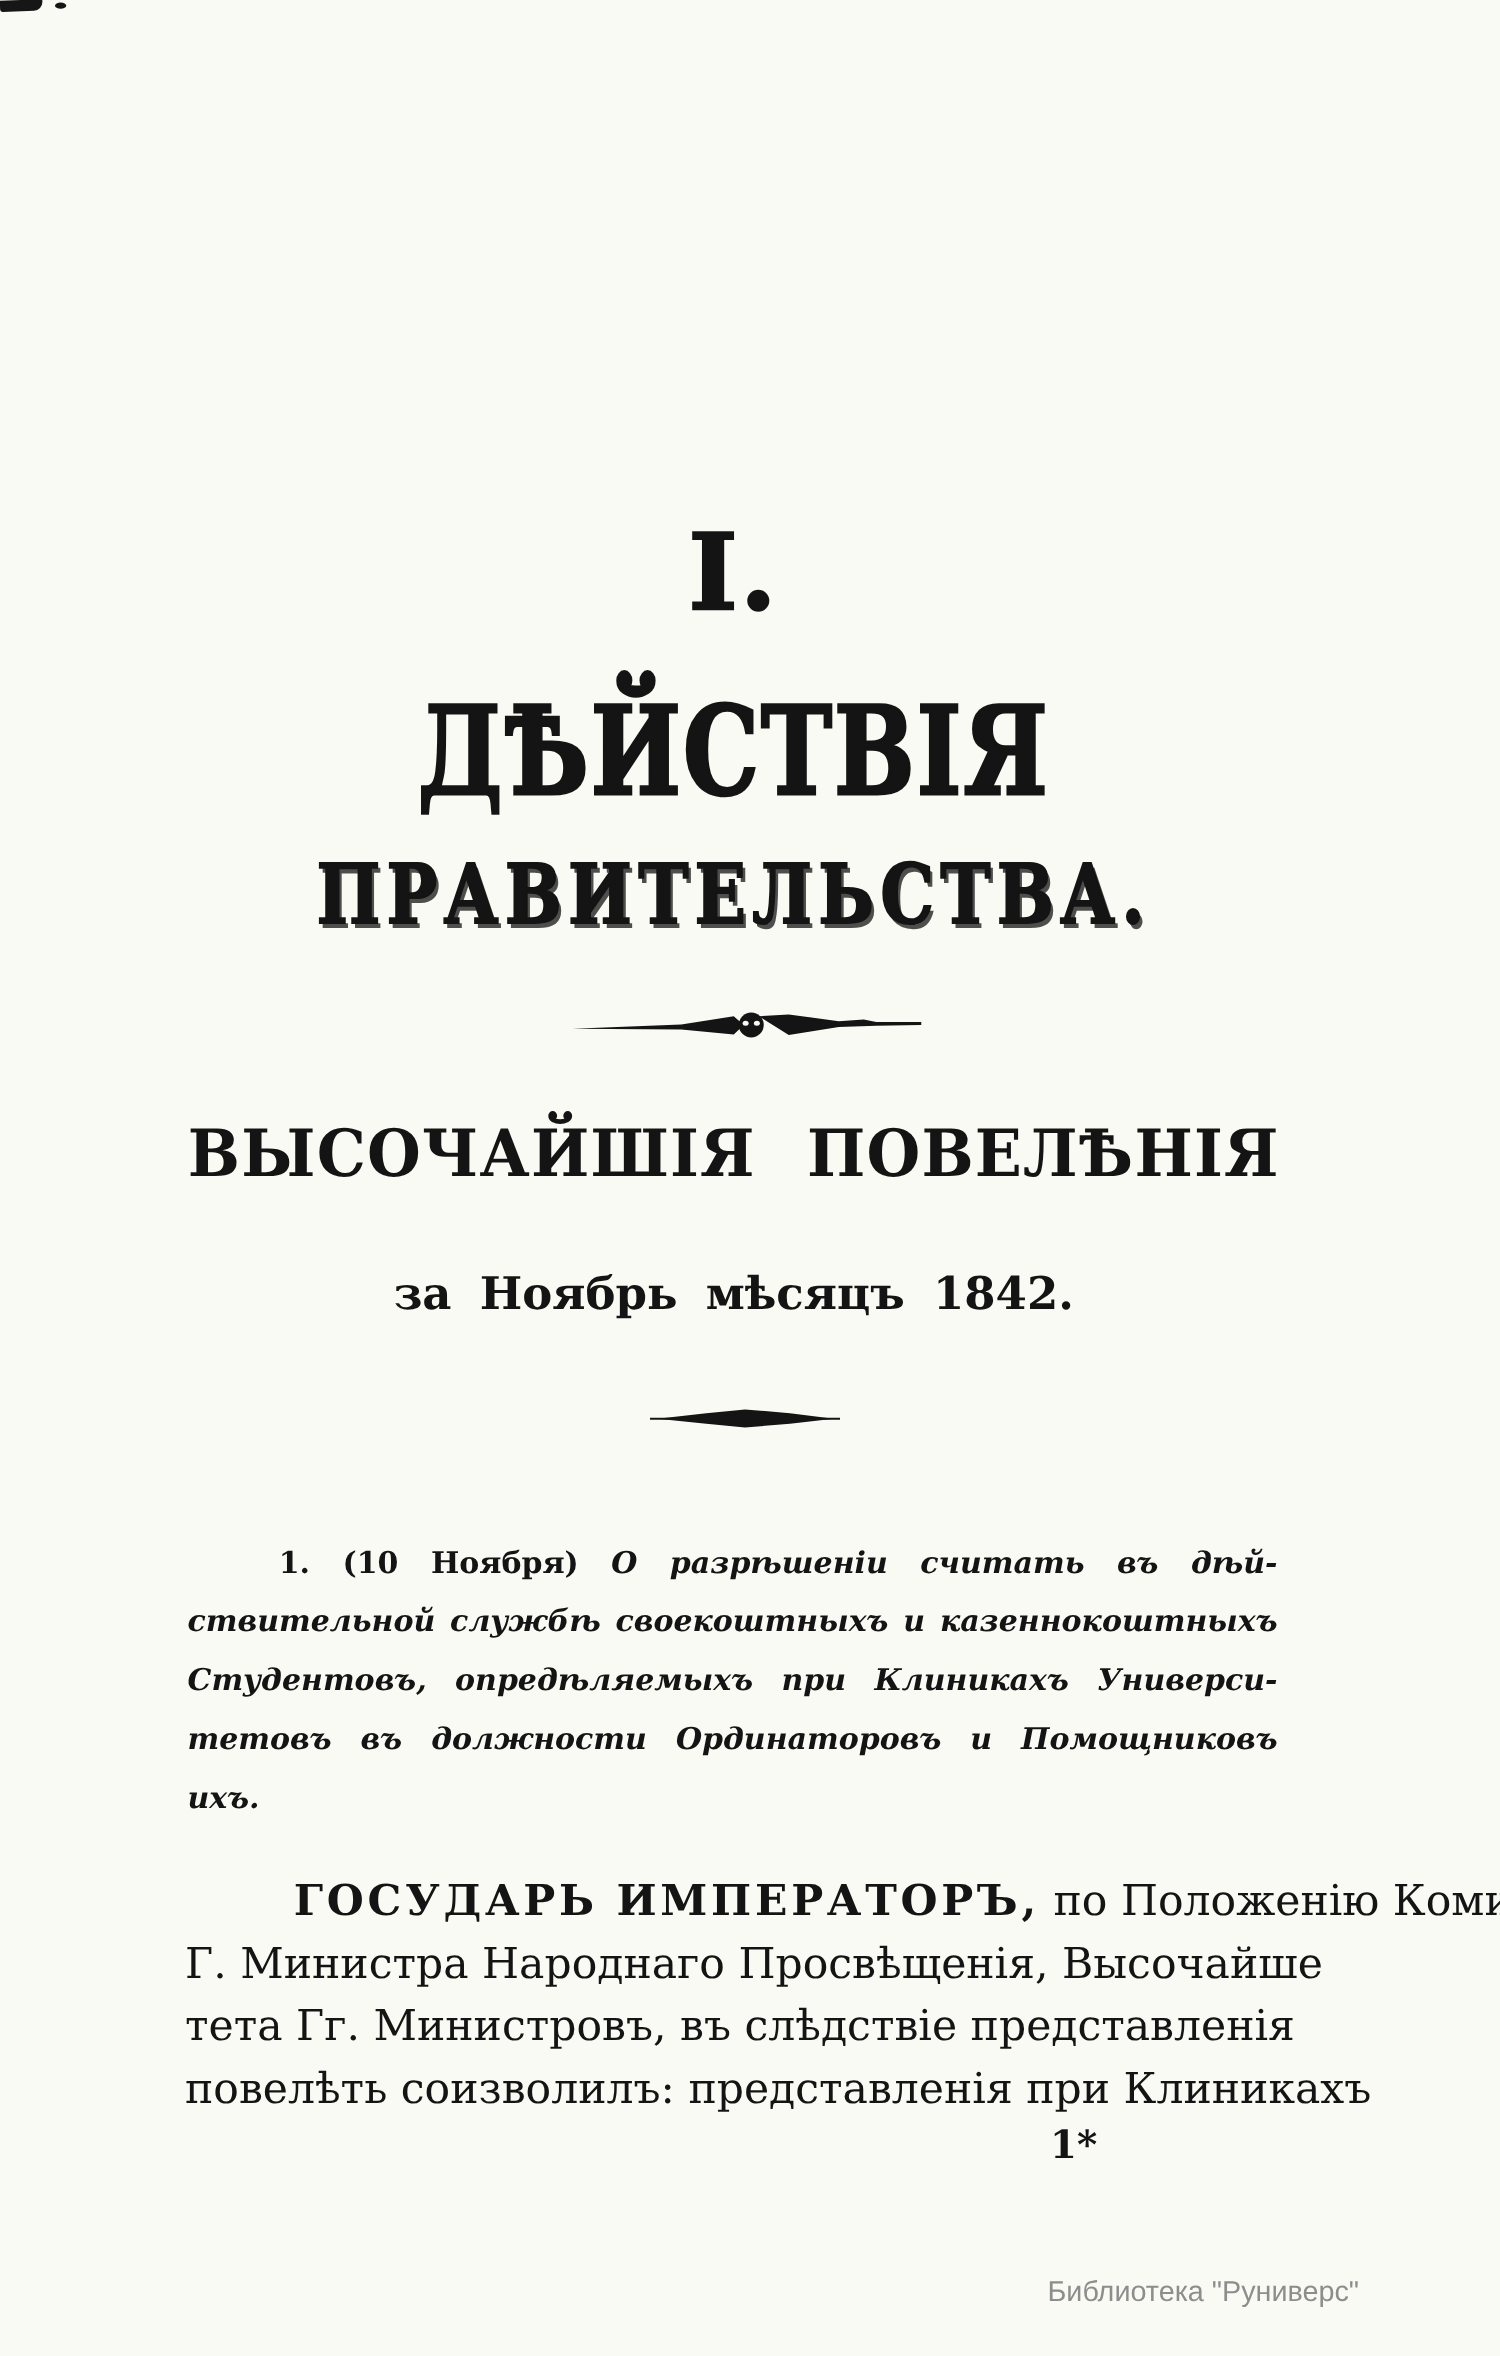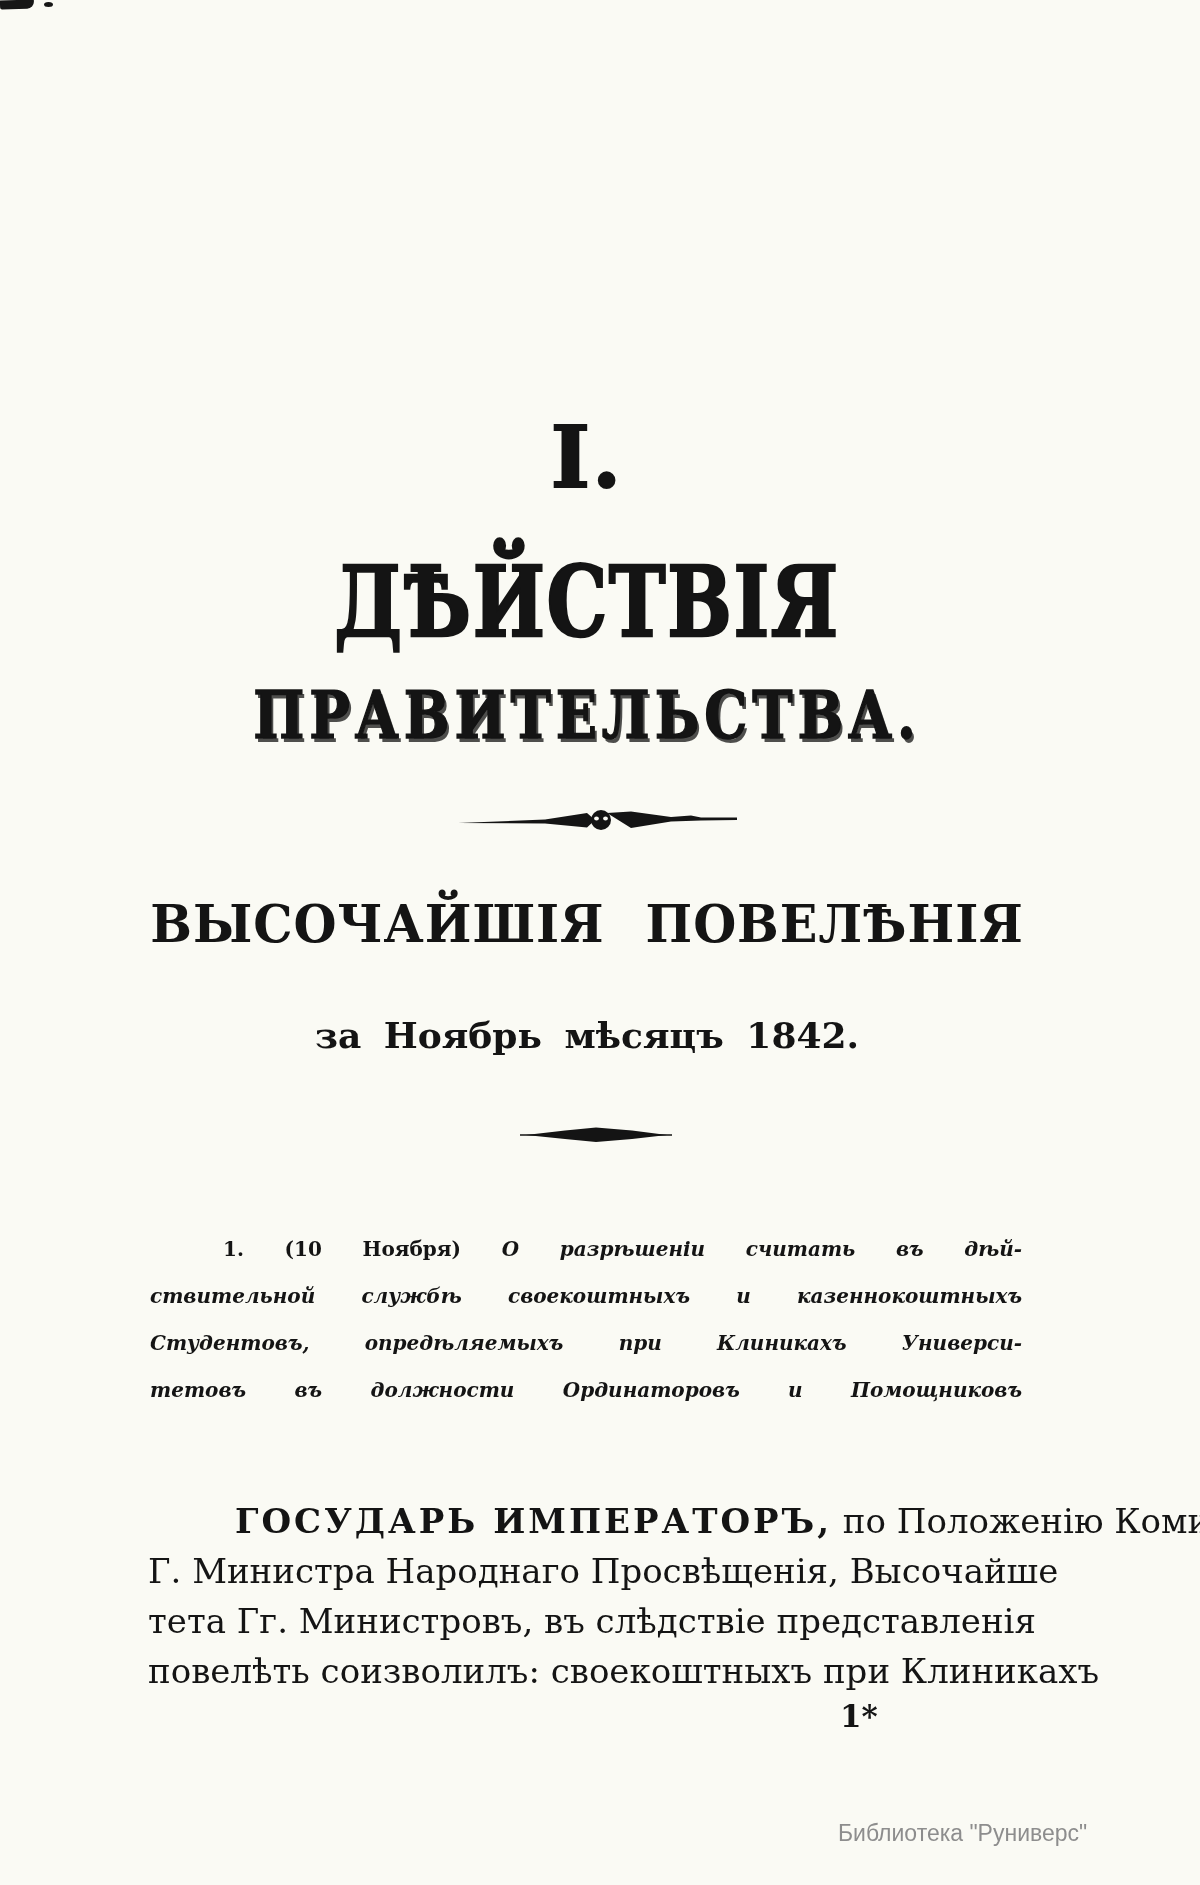--- a/index.html
+++ b/index.html
@@ -74,21 +74,21 @@
   .summary {
     position: absolute;
     left: 150px;
     top: 1226px;
     width: 872px;
   }
   .summary p {
     margin: 0;
     height: 47px;
     line-height: 47px;
-    font-size: 20px;
+    font-size: 24px;
     font-style: italic;
     font-weight: 600;
     text-align: justify;
     text-align-last: justify;
     white-space: nowrap;
   }
   .summary p.indent { text-indent: 73px; }
   .summary p.last { text-align-last: left; white-space: normal; }
   .s-lead { font-style: normal; font-weight: 700; }
   .body-par {
@@ -157,26 +157,27 @@
       <line x1="0" y1="9" x2="152" y2="9" stroke="currentColor" stroke-width="1.6"></line>
       <polygon fill="currentColor" points="6,9 45,4.5 76,1.5 112,4.5 147,9 112,13 76,16 45,13"></polygon>
     </svg>
   </div>
 
   <div class="summary">
     <p class="indent"><span class="s-lead">1. (10 Ноября)</span> <span>О разрѣшеніи считать въ дѣй-</span></p>
     <p>ствительной службѣ своекоштныхъ и казеннокоштныхъ</p>
     <p>Студентовъ, опредѣляемыхъ при Клиникахъ Универси-</p>
     <p>тетовъ въ должности Ординаторовъ и Помощниковъ</p>
+    <p class="last">ихъ.</p>
   </div>
 
   <div class="body-par">
     <p class="indent"><span class="b-lead">ГОСУДАРЬ ИМПЕРАТОРЪ,</span> <span>по Положенію Коми-</span></p>
     <p>Г. Министра Народнаго Просвѣщенія, Высочайше</p>
     <p>тета Гг. Министровъ, въ слѣдствіе представленія</p>
-    <p>повелѣть соизволилъ: своекоштныхъ при Клиникахъ</p>
+    <p>повелѣть соизволилъ: представленія при Клиникахъ</p>
   </div>
 
   <div class="marker">1*</div>
 
   <div class="watermark">Библиотека "Руниверс"</div>
 
 </div>
 
 </body></html>

